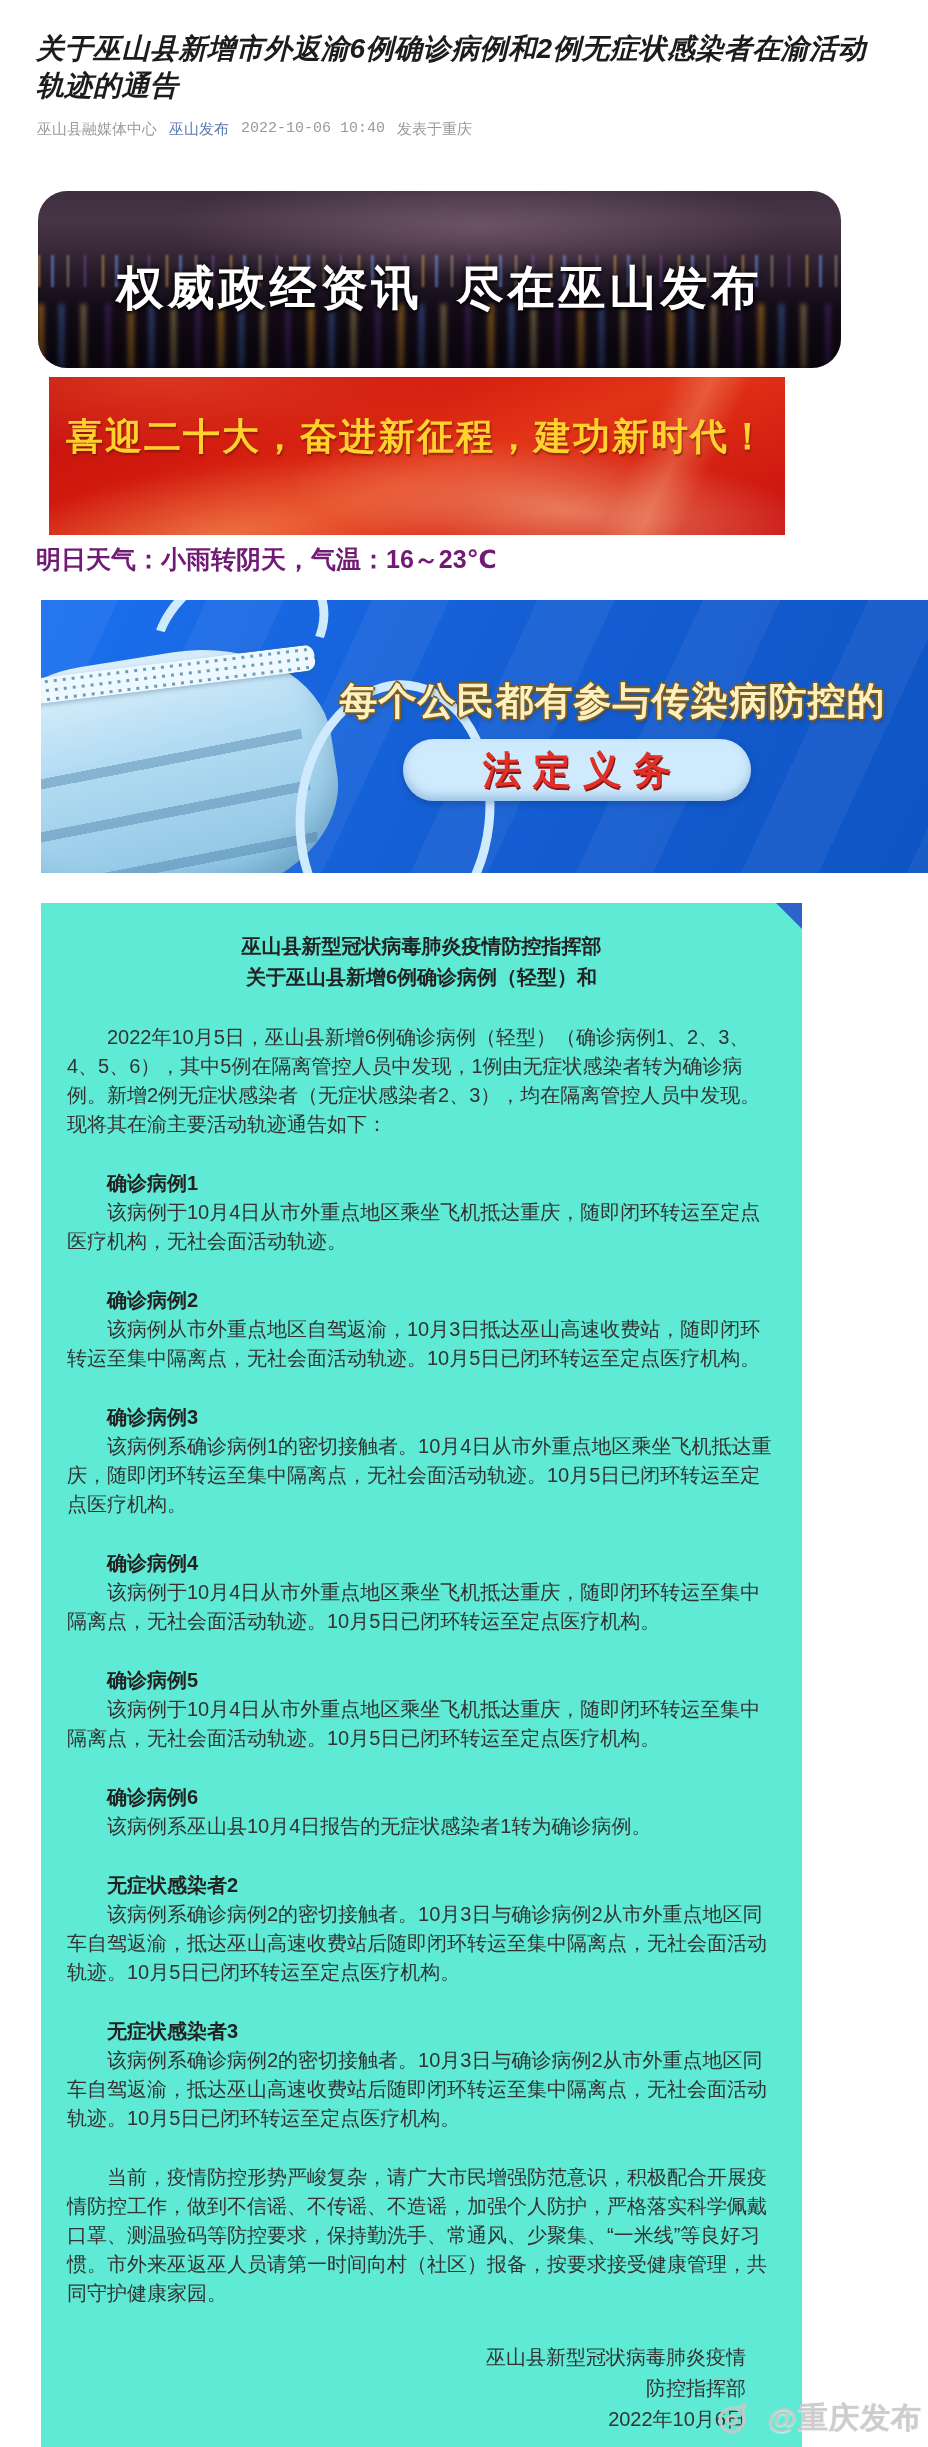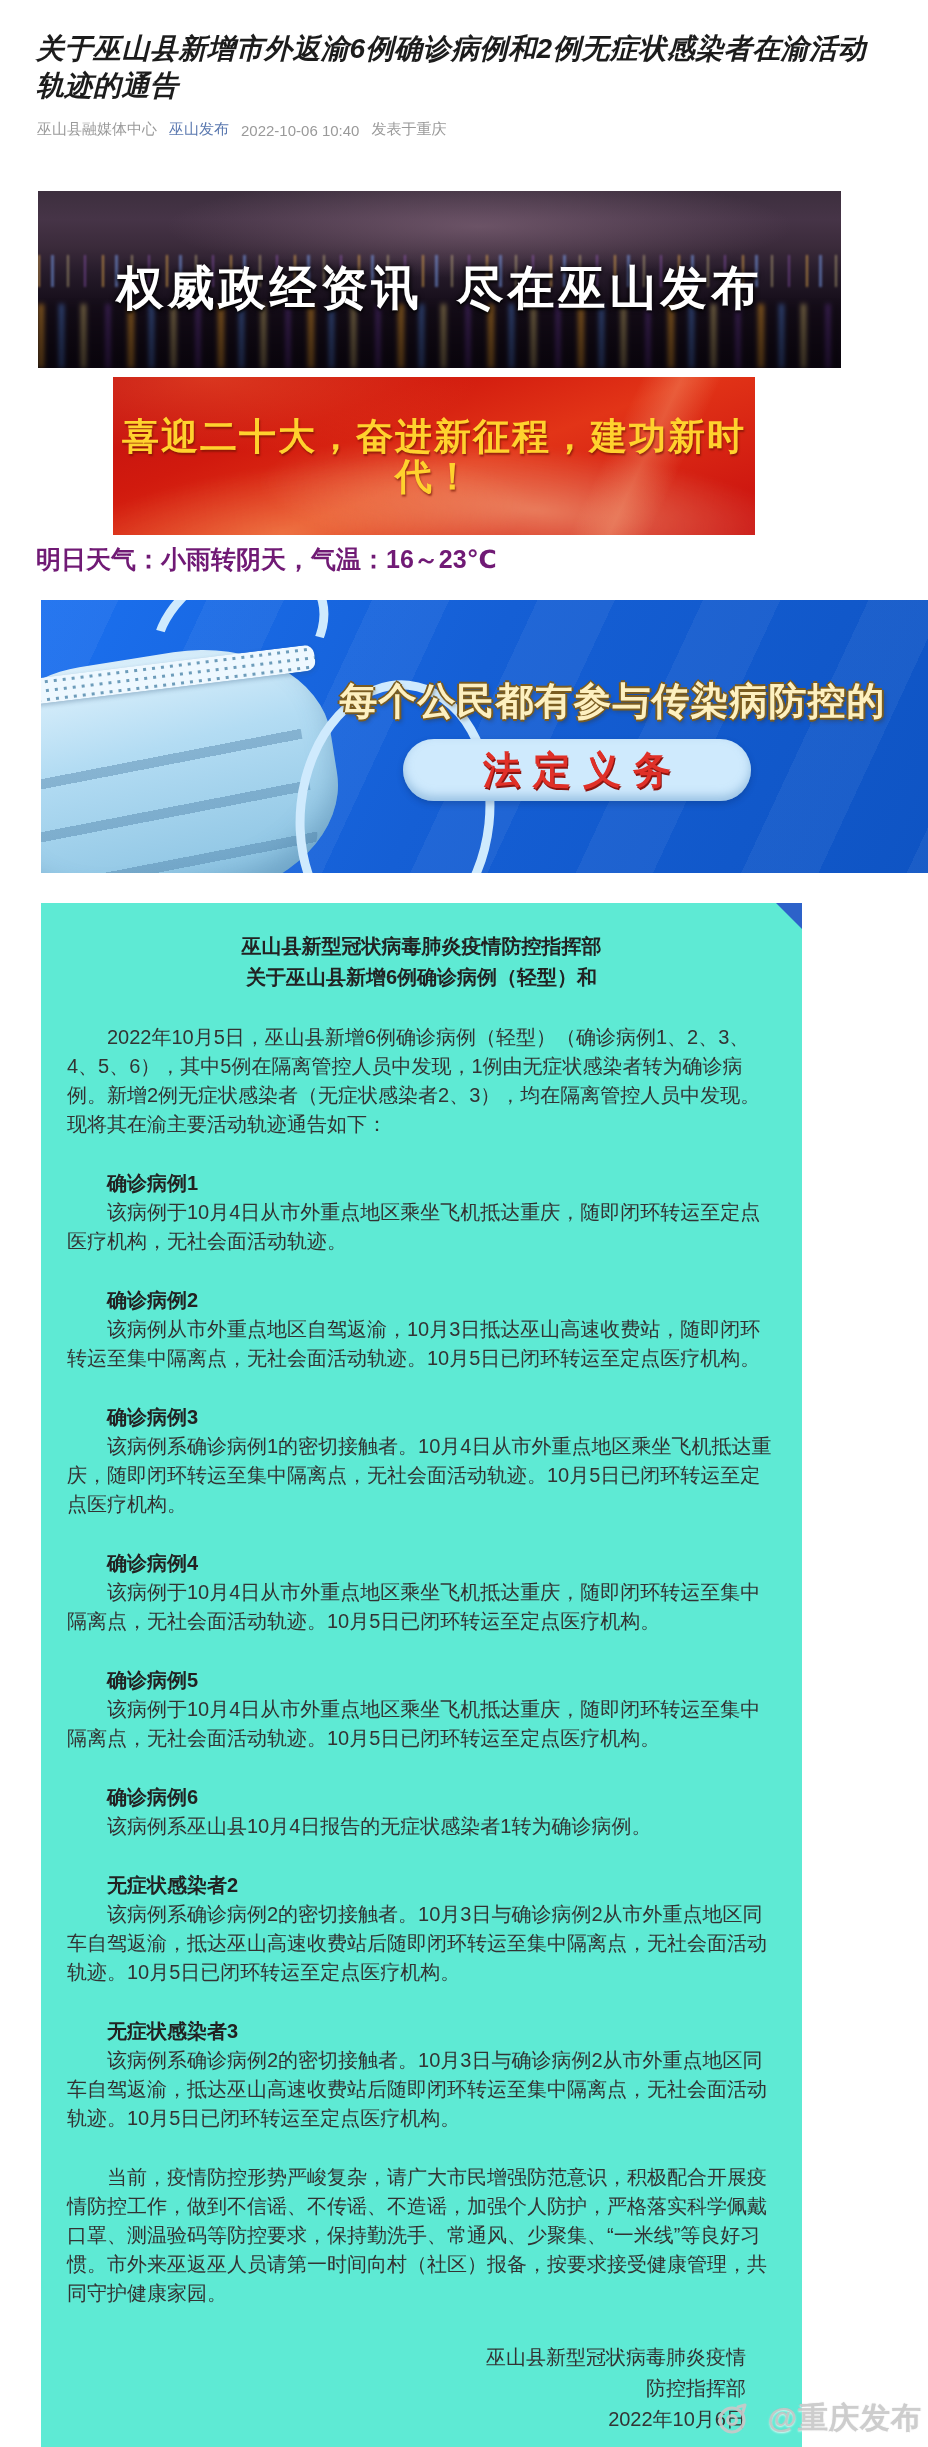--- a/index.html
+++ b/index.html
@@ -10,29 +10,30 @@
   }
   
   .title{
     margin:30px 0 0 36px;width:834px;
     font-size:28px;line-height:37px;font-weight:600;color:#1c1c1c;
     letter-spacing:.5px;
     font-style:italic;
   }
   .meta{
     margin:16px 0 0 37px;font-size:15px;color:#9a9a9a;
-    display:flex;align-items:flex-end;gap:12px;white-space:nowrap;
+    display:flex;align-items:flex-start;gap:12px;white-space:nowrap;font-family:Liberation Mono, monospace;
   }
   .meta .account{color:#5b79b0;}
   
   .banner-night{
     position:relative;margin:52px 8px 0 38px;width:803px;height:177px;overflow:hidden;
     background:
       radial-gradient(ellipse 60% 45% at 55% 20%, rgba(140,110,130,.55), rgba(0,0,0,0) 65%),
       linear-gradient(180deg,#3d2f3e 0%,#463447 16%,#3a2a3a 32%,#261b2a 46%,#170f1b 62%,#0c070f 100%);
+    border-radius: 29px;
   }
   .banner-night .skyline{
     position:absolute;left:0;right:0;top:36%;height:18%;
     background:
       repeating-linear-gradient(90deg,
         rgba(255,190,80,.55) 0 2px, rgba(0,0,0,0) 2px 13px,
         rgba(130,170,255,.5) 13px 16px, rgba(0,0,0,0) 16px 29px,
         rgba(255,235,160,.4) 29px 31px, rgba(0,0,0,0) 31px 46px,
         rgba(200,120,255,.35) 46px 48px, rgba(0,0,0,0) 48px 64px);
     filter:blur(1px);
@@ -49,21 +50,21 @@
     filter:blur(2.5px);
   }
   .banner-night .night-text{
     position:absolute;left:0;right:0;top:72px;text-align:center;
     font-size:47px;line-height:50px;font-weight:800;color:#ffffff;
     letter-spacing:4px;white-space:pre;
     text-shadow:0 0 6px rgba(0,0,0,.95),0 2px 3px rgba(0,0,0,.8);
   }
   
   .banner-red{
-    position:relative;margin:9px 0 0 113px;width:642px;height:158px;overflow:hidden;
+    position:relative;margin:9px 0 0 49px;width:736px;height:158px;overflow:hidden;
     background:
       radial-gradient(ellipse 70% 80% at 15% 0%, rgba(255,120,60,.35), rgba(0,0,0,0) 60%),
       linear-gradient(160deg,#c11010 0%,#d11a0e 30%,#e23417 55%,#c80e0e 100%);
   }
   .banner-red .swirl1,.banner-red .swirl2{
     position:absolute;border-radius:50%;filter:blur(2px);
   }
   .banner-red .swirl1{
     left:-80px;bottom:-70px;width:500px;height:140px;
     background:radial-gradient(ellipse, rgba(255,205,130,.4), rgba(0,0,0,0) 70%);

